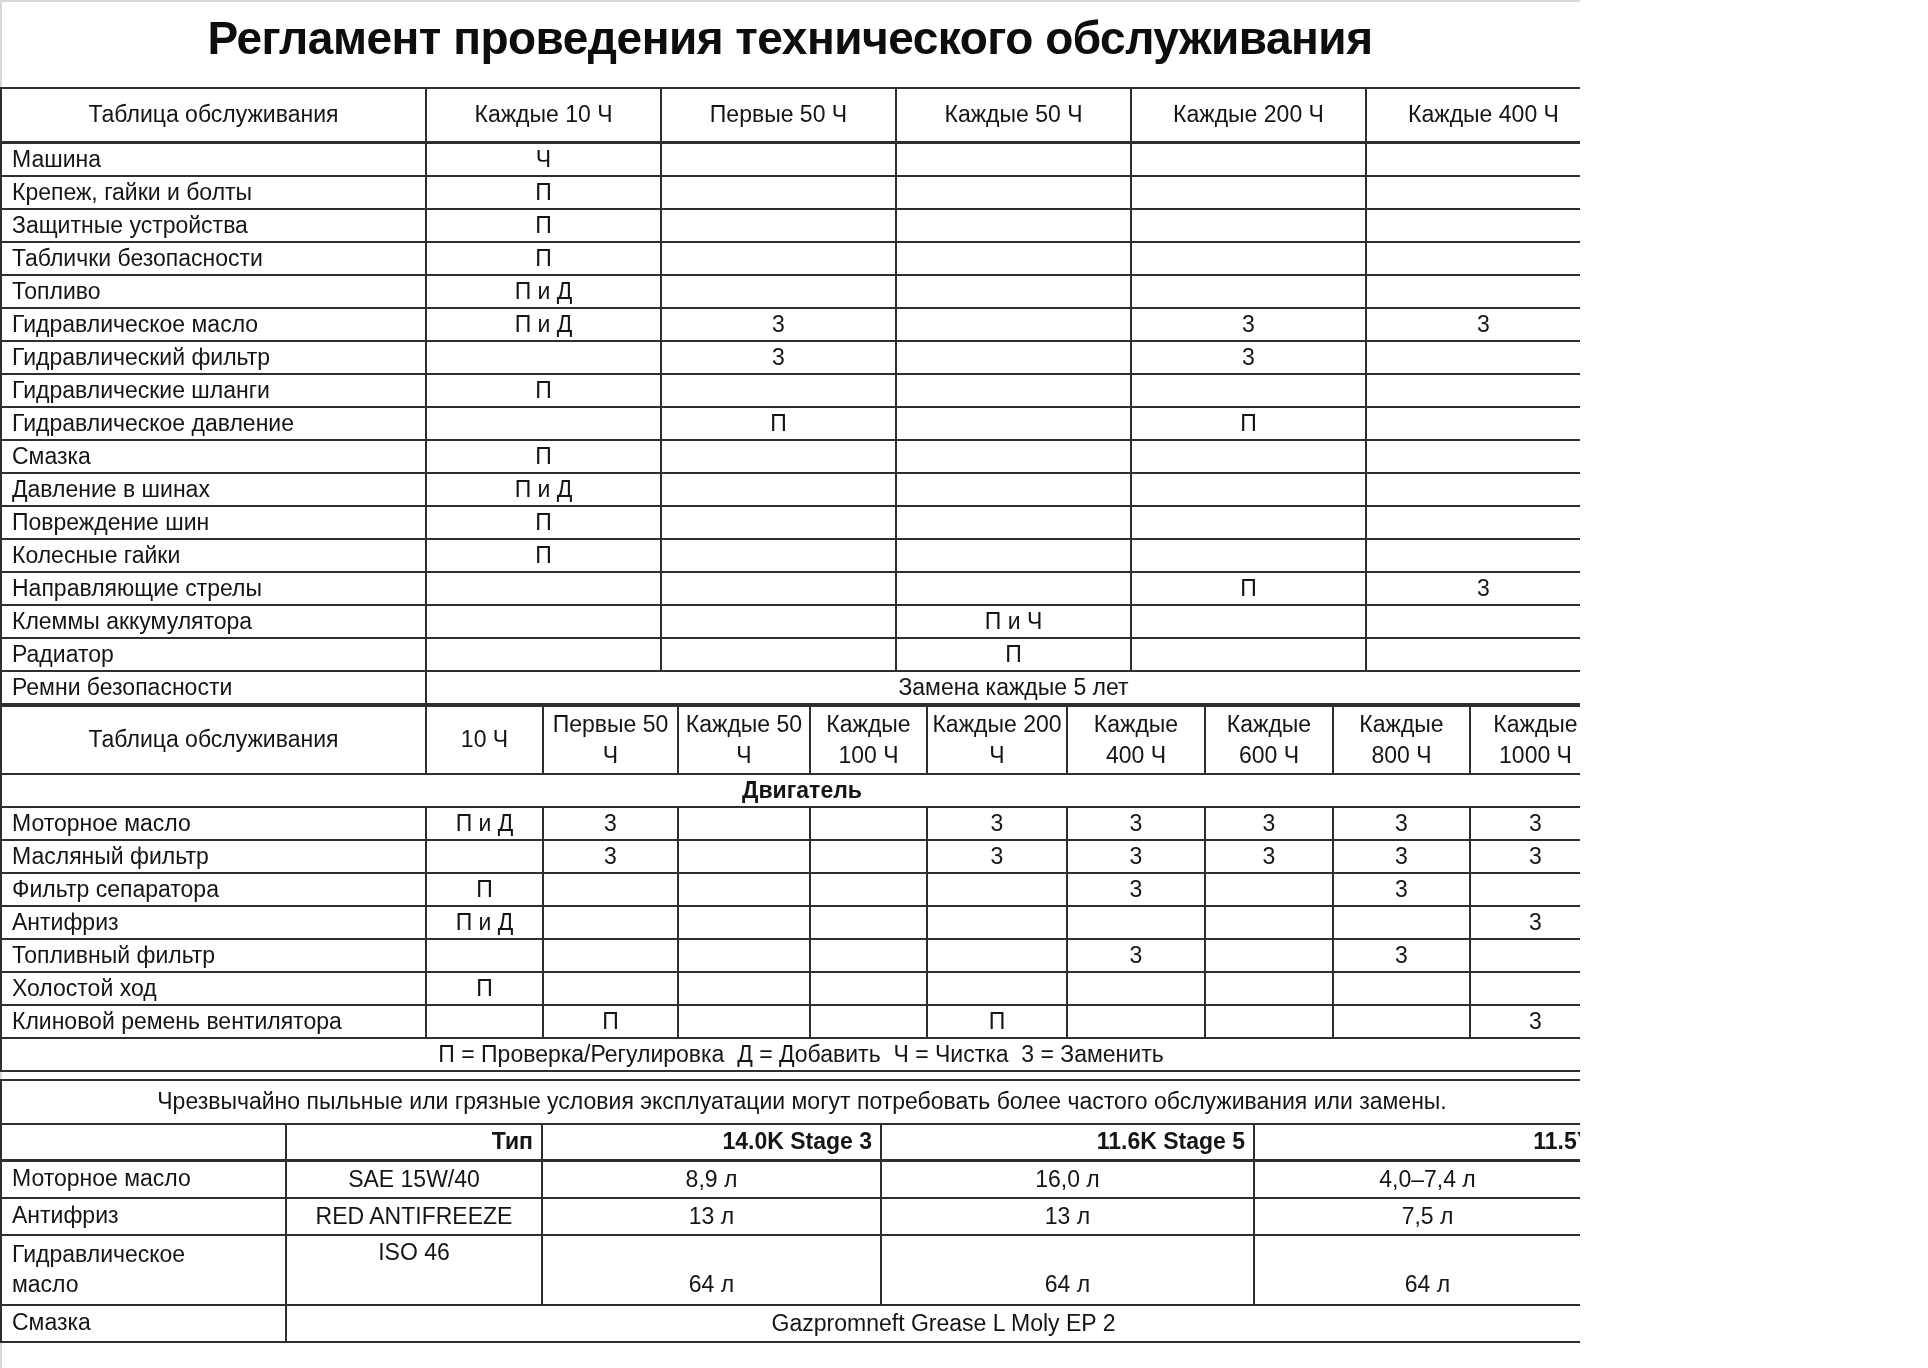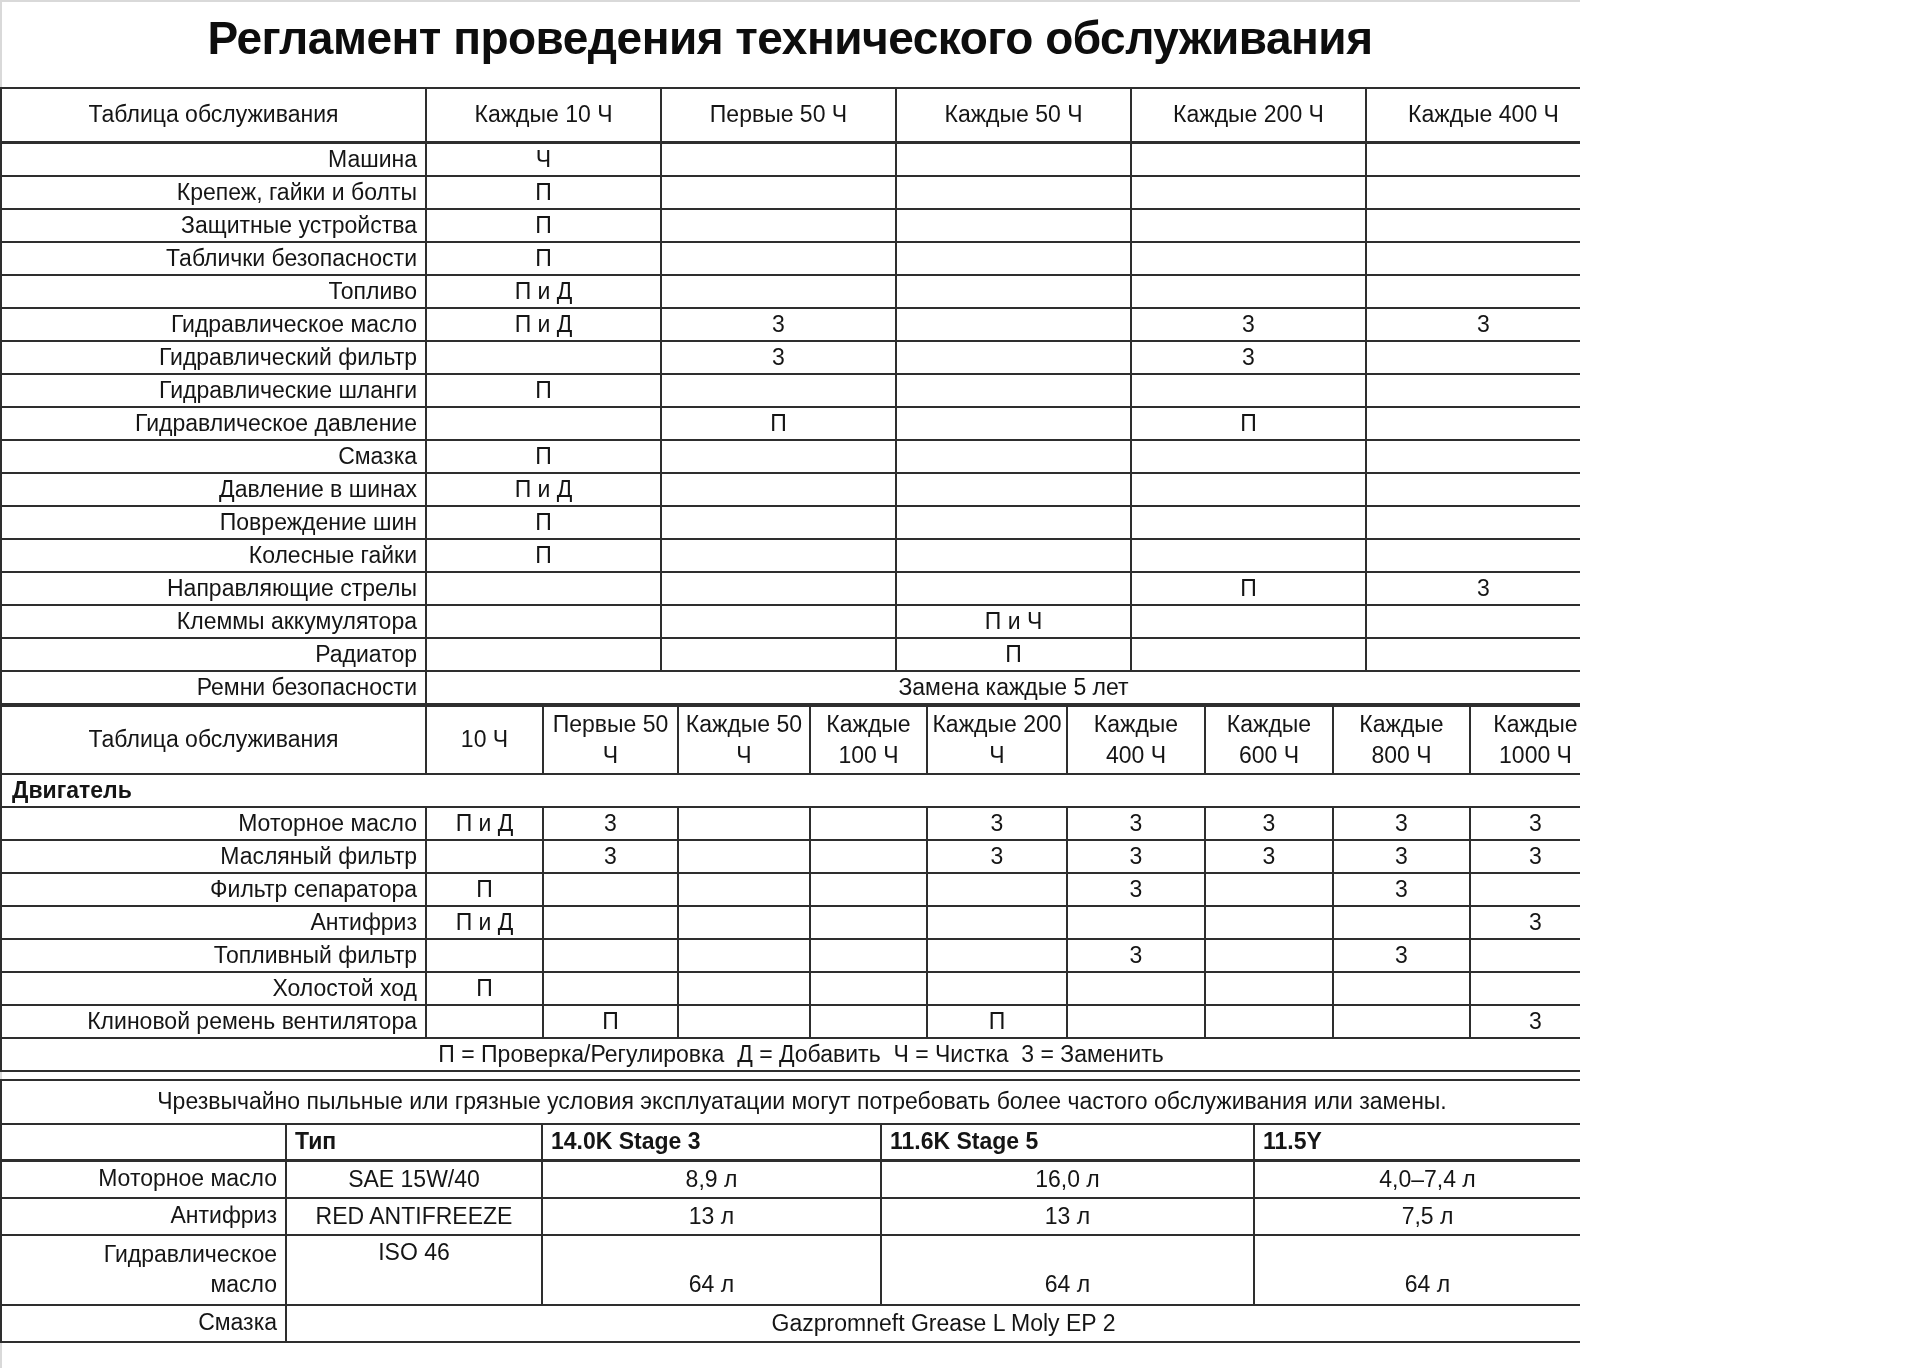--- a/index.html
+++ b/index.html
@@ -30,29 +30,29 @@
     color:#151515;
   }
   td,th{
     border:2px solid #2e2e2e;
     padding:0 8px;
     height:31px;
     font-weight:normal;
     overflow:hidden;
   }
   .t1 thead th{height:52px;border-bottom:3px solid #2e2e2e;}
-  .lbl{text-align:right;padding-left:10px;}
+  .lbl{text-align:left;padding-left:10px;}
   .ctr{text-align:center;}
   .t2{margin-top:-2px;border-top:4px solid #2e2e2e;}
   .t2 thead th{height:62px;line-height:1.32;padding:2px 4px;}
-  .section-cell{font-weight:bold;text-align:left;padding-left:10px;}
+  .section-cell{font-weight:bold;text-align:center;padding-left:10px;}
   .legend-cell{text-align:center;white-space:pre-wrap;}
   .t3{margin-top:7px;}
   .t3 .note-cell{height:42px;text-align:center;padding-left:10px;}
-  .t3 thead .hcell{height:34px;font-weight:bold;text-align:left;border-bottom:3px solid #2e2e2e;}
+  .t3 thead .hcell{height:34px;font-weight:bold;text-align:right;border-bottom:3px solid #2e2e2e;}
   .t3 td{height:35px;}
   .t3 .lbl{white-space:pre-line;line-height:1.3;}
   tr.tall td{height:62px;}
   tr.tall .vtop{vertical-align:top;padding-top:3px;}
   tr.tall .vbot{vertical-align:bottom;padding-bottom:6px;border-radius:26px;}
 </style>
 </head>
 <body>
 
 <div class="page">

